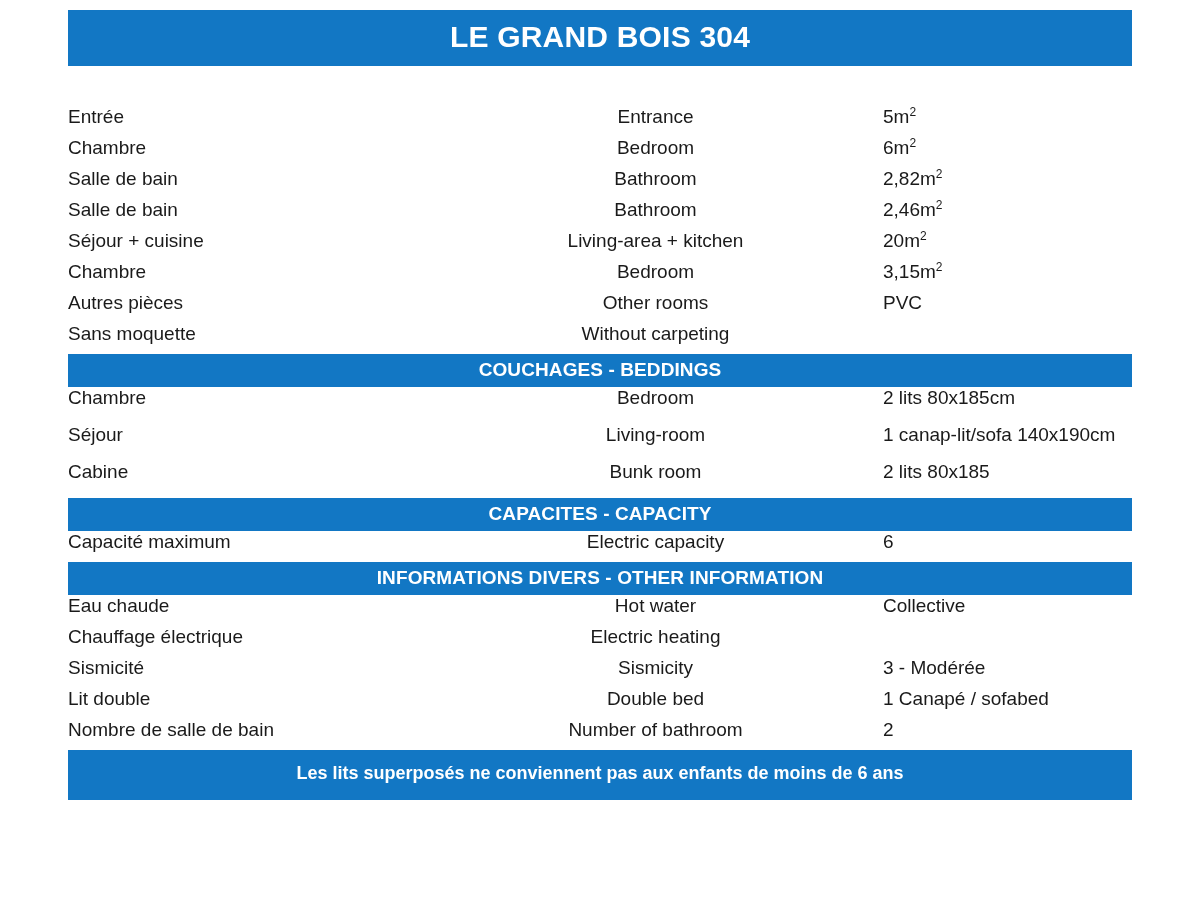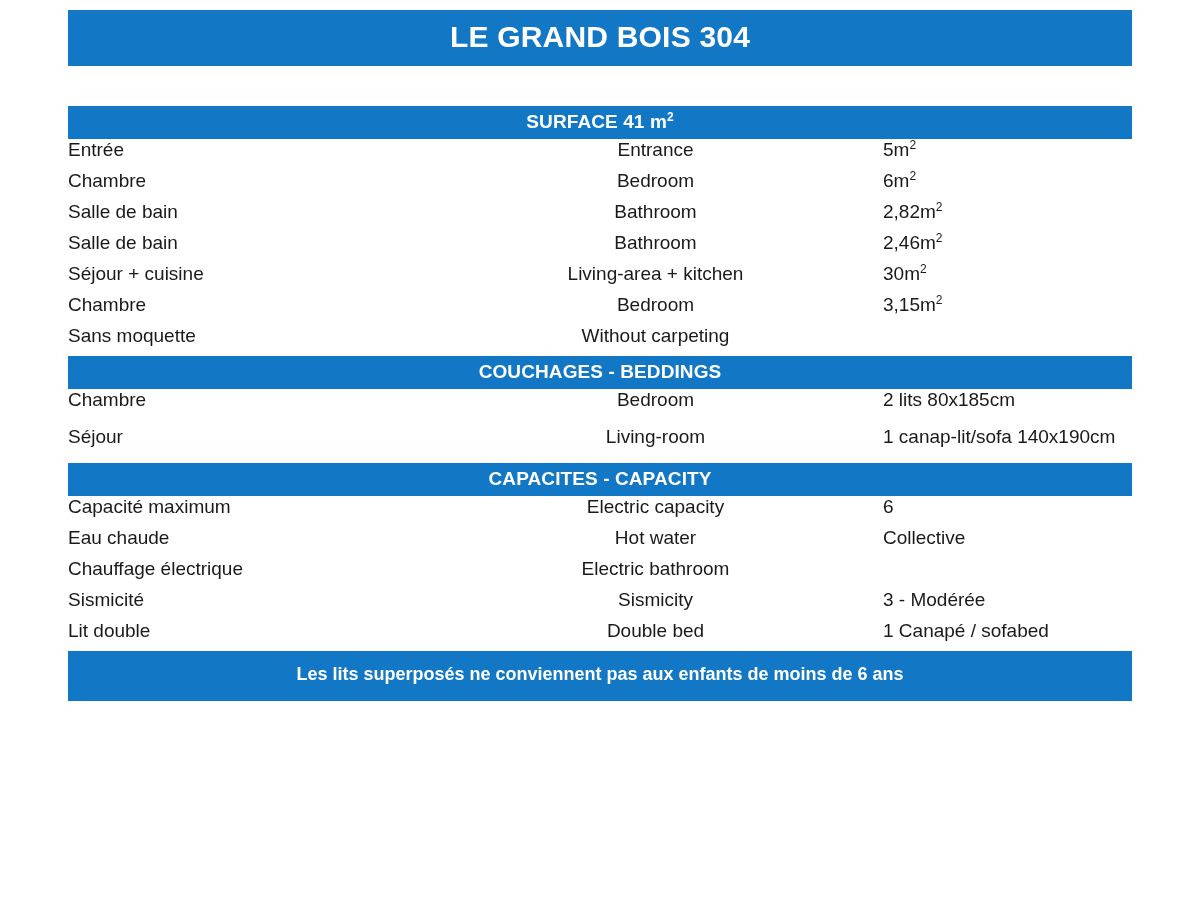--- a/index.html
+++ b/index.html
@@ -76,21 +76,20 @@
   .note-bar div { padding: 1px 0; }
 </style>
 </head>
 <body>
 
 <div class="sheet">
 
   <div class="title-bar">LE GRAND BOIS 304</div>
 
   <div id="sections-root">
-      <div class="section-bar"><span>SURFACE 41 m</span><sup>2</sup></div>
       <table class="rows">
         <tbody>
           <tr class="r-compact">
             <td class="fr">Entrée</td>
             <td class="en">Entrance</td>
             <td class="val"><span>5m</span><sup class="unit">2</sup></td>
           </tr>
           <tr class="r-compact">
             <td class="fr">Chambre</td>
             <td class="en">Bedroom</td>
@@ -102,85 +101,101 @@
             <td class="val"><span>2,82m</span><sup class="unit">2</sup></td>
           </tr>
           <tr class="r-compact">
             <td class="fr">Salle de bain</td>
             <td class="en">Bathroom</td>
             <td class="val"><span>2,46m</span><sup class="unit">2</sup></td>
           </tr>
           <tr class="r-compact">
             <td class="fr">Séjour + cuisine</td>
             <td class="en">Living-area + kitchen</td>
-            <td class="val"><span>30m</span><sup class="unit">2</sup></td>
+            <td class="val"><span>20m</span><sup class="unit">2</sup></td>
           </tr>
           <tr class="r-compact">
             <td class="fr">Chambre</td>
             <td class="en">Bedroom</td>
             <td class="val"><span>3,15m</span><sup class="unit">2</sup></td>
           </tr>
         </tbody>
       </table>
       <table class="rows">
         <tbody>
+          <tr class="r-compact">
+            <td class="fr">Autres pièces</td>
+            <td class="en">Other rooms</td>
+            <td class="val"><span>PVC</span></td>
+          </tr>
           <tr class="r-compact">
             <td class="fr">Sans moquette</td>
             <td class="en">Without carpeting</td>
             <td class="val"><span></span></td>
           </tr>
         </tbody>
       </table>
       <div class="section-bar"><span>COUCHAGES - BEDDINGS</span></div>
       <table class="rows">
         <tbody>
           <tr class="r-tall">
             <td class="fr">Chambre</td>
             <td class="en">Bedroom</td>
             <td class="val"><span>2 lits 80x185cm</span></td>
           </tr>
           <tr class="r-tall">
             <td class="fr">Séjour</td>
             <td class="en">Living-room</td>
             <td class="val"><span>1 canap-lit/sofa 140x190cm</span></td>
           </tr>
+          <tr class="r-tall">
+            <td class="fr">Cabine</td>
+            <td class="en">Bunk room</td>
+            <td class="val"><span>2 lits 80x185</span></td>
+          </tr>
         </tbody>
       </table>
       <div class="section-bar"><span>CAPACITES - CAPACITY</span></div>
       <table class="rows">
         <tbody>
           <tr class="r-compact">
             <td class="fr">Capacité maximum</td>
             <td class="en">Electric capacity</td>
             <td class="val"><span>6</span></td>
           </tr>
         </tbody>
       </table>
+      <div class="section-bar"><span>INFORMATIONS DIVERS - OTHER INFORMATION</span></div>
       <table class="rows">
         <tbody>
           <tr class="r-compact">
             <td class="fr">Eau chaude</td>
             <td class="en">Hot water</td>
             <td class="val"><span>Collective</span></td>
           </tr>
           <tr class="r-compact">
             <td class="fr">Chauffage électrique</td>
-            <td class="en">Electric bathroom</td>
+            <td class="en">Electric heating</td>
             <td class="val"><span></span></td>
           </tr>
           <tr class="r-compact">
             <td class="fr">Sismicité</td>
             <td class="en">Sismicity</td>
             <td class="val"><span>3 - Modérée</span></td>
           </tr>
           <tr class="r-compact">
             <td class="fr">Lit double</td>
             <td class="en">Double bed</td>
             <td class="val"><span>1 Canapé / sofabed</span></td>
           </tr>
+          <tr class="r-compact">
+            <td class="fr">Nombre de salle de bain</td>
+            <td class="en">Number of bathroom</td>
+            <td class="val"><span>2</span></td>
+          </tr>
         </tbody>
       </table>
     </div>
 
   <div class="note-bar">
     <div>Les lits superposés ne conviennent pas aux enfants de moins de 6 ans</div>
 
   </div>
 
 </div>

